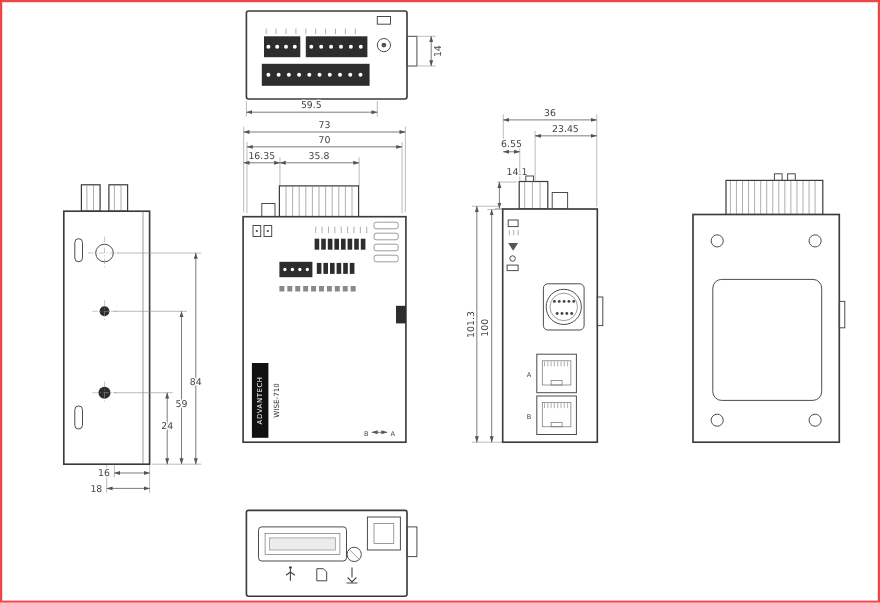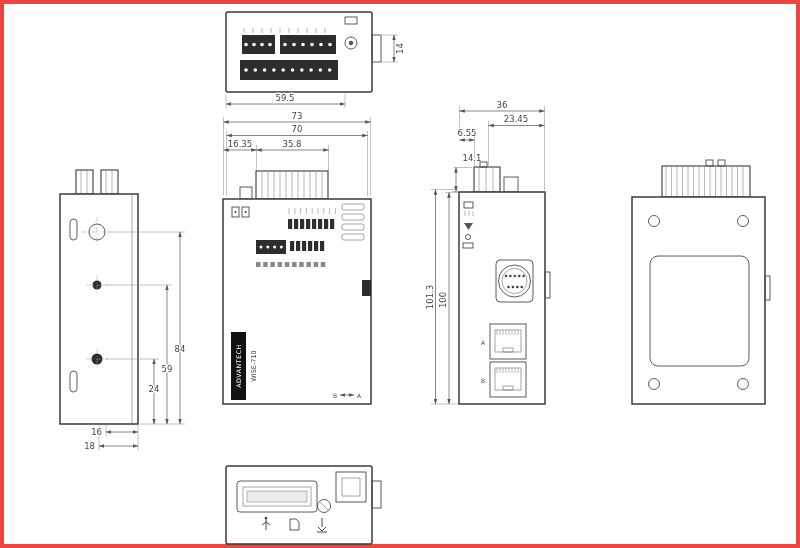--- a/index.html
+++ b/index.html
@@ -1,17 +1,17 @@
 <!DOCTYPE html>
 <html><head>
 <meta charset="utf-8">
 <style>
   html,body{margin:0;padding:0;background:#fff;}
   .canvas{position:relative;width:800px;height:548px;background:#fff;box-sizing:border-box;
-          border:4px solid #ef4444;font-family:"DejaVu Sans","Liberation Sans",sans-serif;}
+          border:2px solid #ef4444;font-family:"DejaVu Sans","Liberation Sans",sans-serif;}
   svg{display:block;}
   svg text{font-family:"DejaVu Sans","Liberation Sans",sans-serif;font-size:8.5px;fill:#444;
            paint-order:stroke fill;stroke:#fff;stroke-width:2.5px;stroke-linejoin:round;}
   svg text.on-dark{stroke:none;fill:#fff;}
   svg text.tiny{font-size:6px;}
   svg text.brand{font-size:6.2px;letter-spacing:0.6px;}
   svg text.model{font-size:6.5px;fill:#333;}
   .body{fill:#fff;stroke:#3b3b3b;stroke-width:1.5;}
   .body2{fill:#fff;stroke:#3b3b3b;stroke-width:1.1;}
   .det{fill:none;stroke:#4a4a4a;stroke-width:0.9;}

